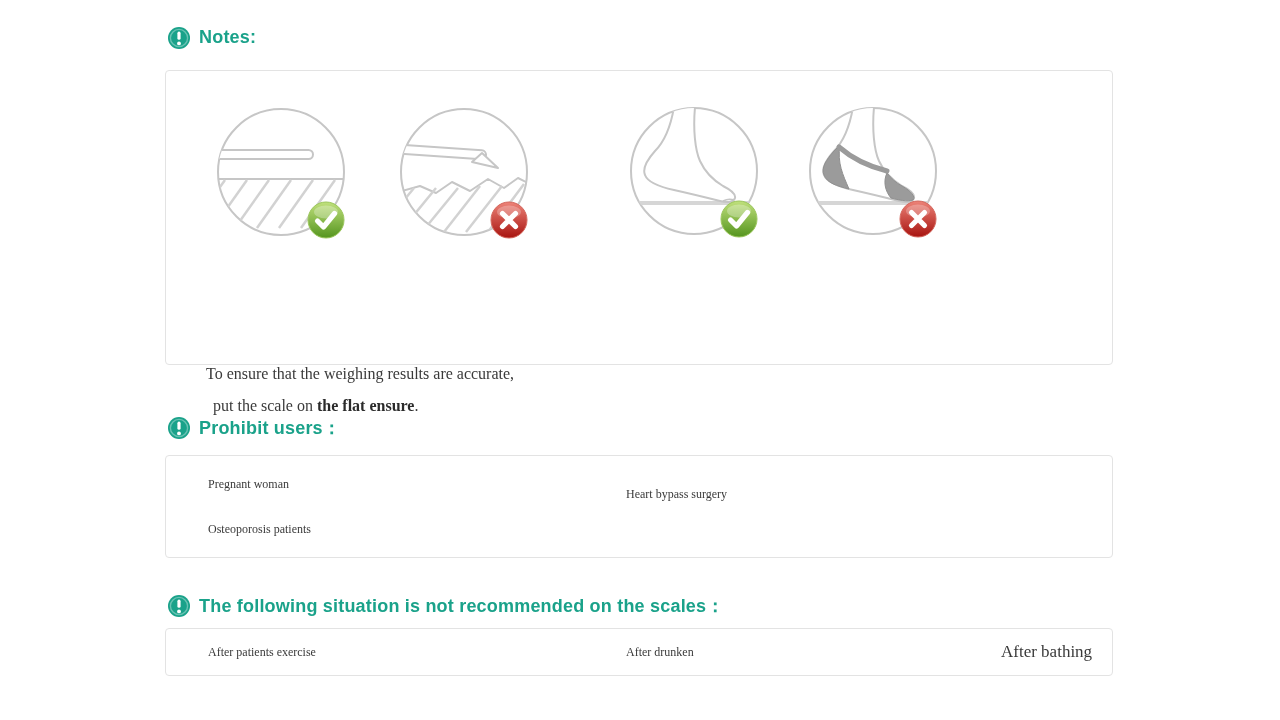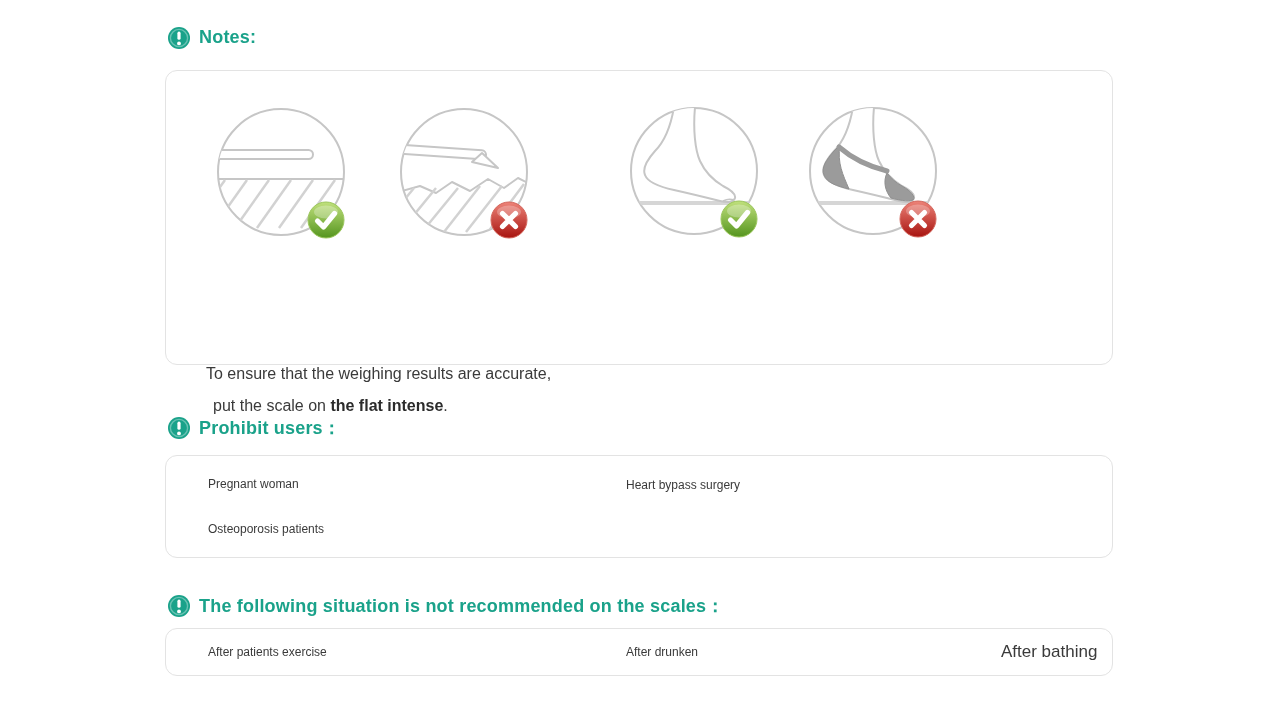--- a/index.html
+++ b/index.html
@@ -11,21 +11,21 @@
   }
   .heading{
     position:absolute;left:168px;display:flex;align-items:center;gap:9px;height:23px;
   }
   .h-icon{width:22px;height:22px;flex:0 0 auto;display:block;}
   .h-text{
     color:#1aa28a;font-size:18px;font-weight:bold;letter-spacing:.2px;white-space:nowrap;text-align:right;
   }
   .panel{
     position:absolute;left:165px;width:948px;background:#fff;
-    border:1px solid #e3e3e3;border-radius:12px;box-sizing:border-box;
+    border:1px solid #e3e3e3;border-radius:4px;box-sizing:border-box;font-family:Liberation Serif, serif;
   }
   .illus{position:absolute;width:132px;height:132px;}
   .illus svg.main{display:block;width:132px;height:132px;}
   .badge{position:absolute;left:92px;top:95px;width:38px;height:38px;}
   .caption{position:absolute;top:287px;font-size:16px;line-height:32px;color:#3a3a3a;}
   .cap-line{white-space:nowrap;}
   .cap-line.indent{padding-left:7px;}
   .cap-line b{font-weight:bold;color:#2b2b2b;}
   .cell{position:absolute;font-size:12px;color:#3a3a3a;white-space:nowrap;}
   .cell.big{font-size:17px;}
@@ -186,37 +186,37 @@
           </linearGradient>
         </defs>
         <circle cx="19" cy="19" r="18" fill="url(#gRed2)" stroke="#d4675d" stroke-width="1"></circle>
         <ellipse cx="19" cy="11" rx="12" ry="6.5" fill="#ffffff" opacity="0.25"></ellipse>
         <path d="M 12.5 12.5 L 25.5 25.5 M 25.5 12.5 L 12.5 25.5" fill="none" stroke="#ffffff" stroke-width="5.2" stroke-linecap="round"></path>
       </svg>
     </div>
 
     <div class="caption" style="left:40px">
       <div class="cap-line">To ensure that the weighing results are accurate,</div>
-      <div class="cap-line indent"><span>put the scale on </span><b>the flat intense</b><span>.</span></div>
+      <div class="cap-line indent"><span>put the scale on </span><b>the flat ensure</b><span>.</span></div>
     </div>
   </div>
 
   <div class="heading" style="top:416px">
     <svg class="h-icon" viewBox="0 0 22 22">
       <circle cx="11" cy="11" r="11" fill="#1aa28a"></circle>
       <circle cx="11" cy="11" r="8.6" fill="none" stroke="#ffffff" stroke-opacity="0.35" stroke-width="1.4"></circle>
       <rect x="9.4" y="4.6" width="3.2" height="8.2" rx="1.6" fill="#ffffff"></rect>
       <circle cx="11" cy="16.4" r="1.9" fill="#ffffff"></circle>
     </svg>
     <span class="h-text">Prohibit users：</span>
   </div>
 
   <div class="panel" style="top:455px;height:103px">
     <span class="cell" style="left:42px;top:21px">Pregnant woman</span>
-    <span class="cell" style="left:460px;top:22px">Heart bypass surgery</span>
+    <span class="cell" style="left:460px;top:31px">Heart bypass surgery</span>
     <span class="cell" style="left:42px;top:66px">Osteoporosis patients</span>
   </div>
 
   <div class="heading" style="top:594px">
     <svg class="h-icon" viewBox="0 0 22 22">
       <circle cx="11" cy="11" r="11" fill="#1aa28a"></circle>
       <circle cx="11" cy="11" r="8.6" fill="none" stroke="#ffffff" stroke-opacity="0.35" stroke-width="1.4"></circle>
       <rect x="9.4" y="4.6" width="3.2" height="8.2" rx="1.6" fill="#ffffff"></rect>
       <circle cx="11" cy="16.4" r="1.9" fill="#ffffff"></circle>
     </svg>

